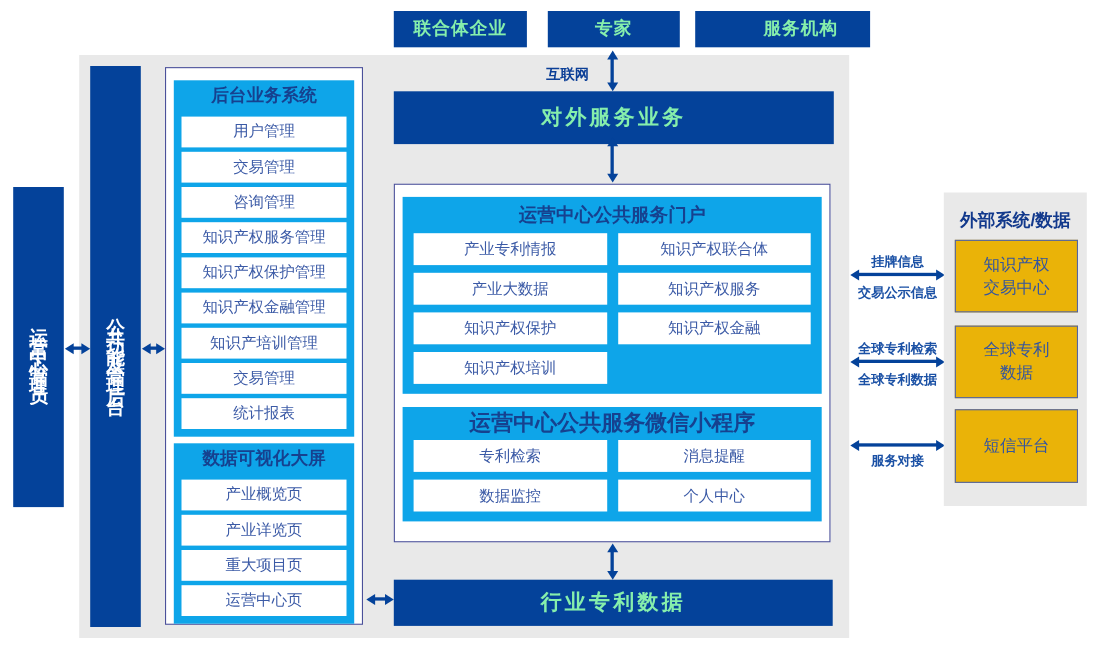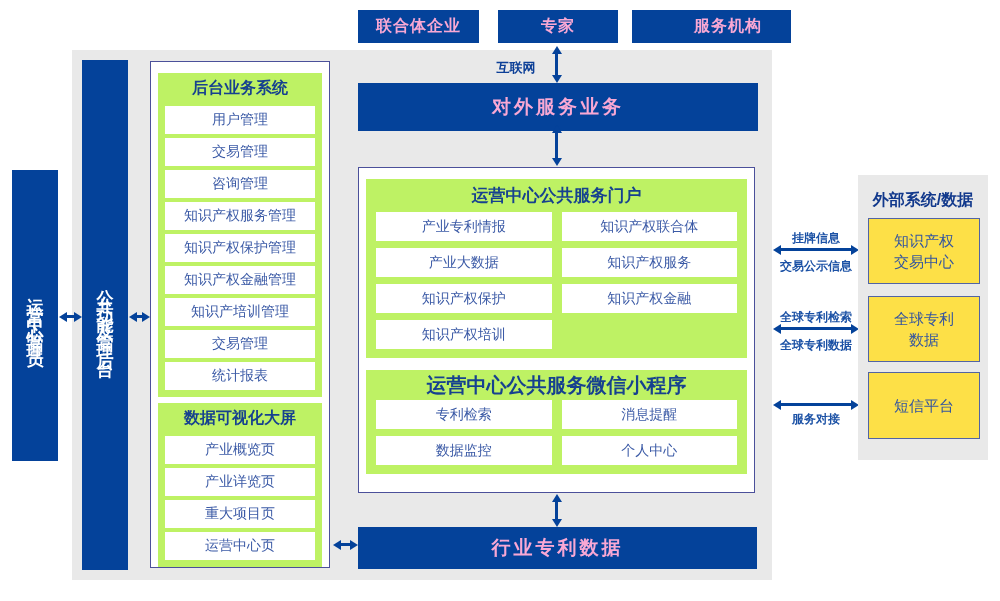--- a/index.html
+++ b/index.html
@@ -2,44 +2,44 @@
 <html><head>
 <meta charset="utf-8">
 <style>
   html,body{margin:0;padding:0;background:#ffffff;}
   body{font-family:"Liberation Sans","DejaVu Sans",sans-serif;}
   #stage{position:relative;width:1000px;height:601px;background:#ffffff;overflow:hidden;}
 
   .abs{position:absolute;}
   .gray-area{background:#e9e9e9;}
 
-  .bluebar{background:#04429a;color:#f9a8d4;font-weight:bold;display:flex;align-items:center;justify-content:center;}
+  .bluebar{background:#04429a;color:#86efac;font-weight:bold;display:flex;align-items:center;justify-content:center;}
   .top-entity{font-size:16px;letter-spacing:1px;}
   .wide-bar{font-size:19px;letter-spacing:3px;}
 
   .vbar{background:#04429a;color:#ffffff;font-weight:bold;display:flex;align-items:center;justify-content:center;
         writing-mode:vertical-rl;text-orientation:upright;font-size:17px;letter-spacing:9px;}
 
   .panel{background:#ffffff;border:1.5px solid #4b509a;box-sizing:border-box;}
-  .section{background:#bef264;box-sizing:border-box;padding:0 7px 7px 7px;}
+  .section{background:#0ea5e9;box-sizing:border-box;padding:0 7px 7px 7px;}
   .section-title{text-align:center;font-weight:bold;color:#16418f;}
   .item{background:#ffffff;color:#3b5aa6;font-size:14px;display:flex;align-items:center;justify-content:center;box-sizing:border-box;}
 
   .lp-section{width:164px;}
   .lp-title{font-size:16px;height:29px;line-height:29px;}
   .lp-item{height:28px;margin-top:4px;}
 
   .cp-title{font-size:17px;height:33px;line-height:33px;}
   .cp-title-sm{font-size:20px;height:30px;line-height:30px;}
   .cp-grid{display:grid;grid-template-columns:1fr 1fr;column-gap:10px;row-gap:7px;padding:0 2px;}
   .cp-item{height:29px;}
 
   .rpanel{background:#e9e9e9;}
   .rp-title{font-size:16px;font-weight:bold;color:#12398c;text-align:center;}
-  .rp-box{background:#fde047;border:1.5px solid #5264a4;box-sizing:border-box;color:#34559f;font-size:15px;
+  .rp-box{background:#eab308;border:1.5px solid #5264a4;box-sizing:border-box;color:#34559f;font-size:15px;
           display:flex;align-items:center;justify-content:center;text-align:center;white-space:pre-line;line-height:21px;}
 
   .small-lbl{font-size:12px;font-weight:bold;color:#1b51a5;text-align:center;}
   .net-lbl{font-size:13px;font-weight:bold;color:#0c3f97;text-align:center;}
 
   .harrow{height:3px;background:#04429a;}
   .harrow::before{content:"";position:absolute;left:-7px;top:-3.5px;width:0;height:0;
      border-top:5px solid transparent;border-bottom:5px solid transparent;border-right:8px solid #04429a;}
   .harrow::after{content:"";position:absolute;right:-7px;top:-3.5px;width:0;height:0;
      border-top:5px solid transparent;border-bottom:5px solid transparent;border-left:8px solid #04429a;}

